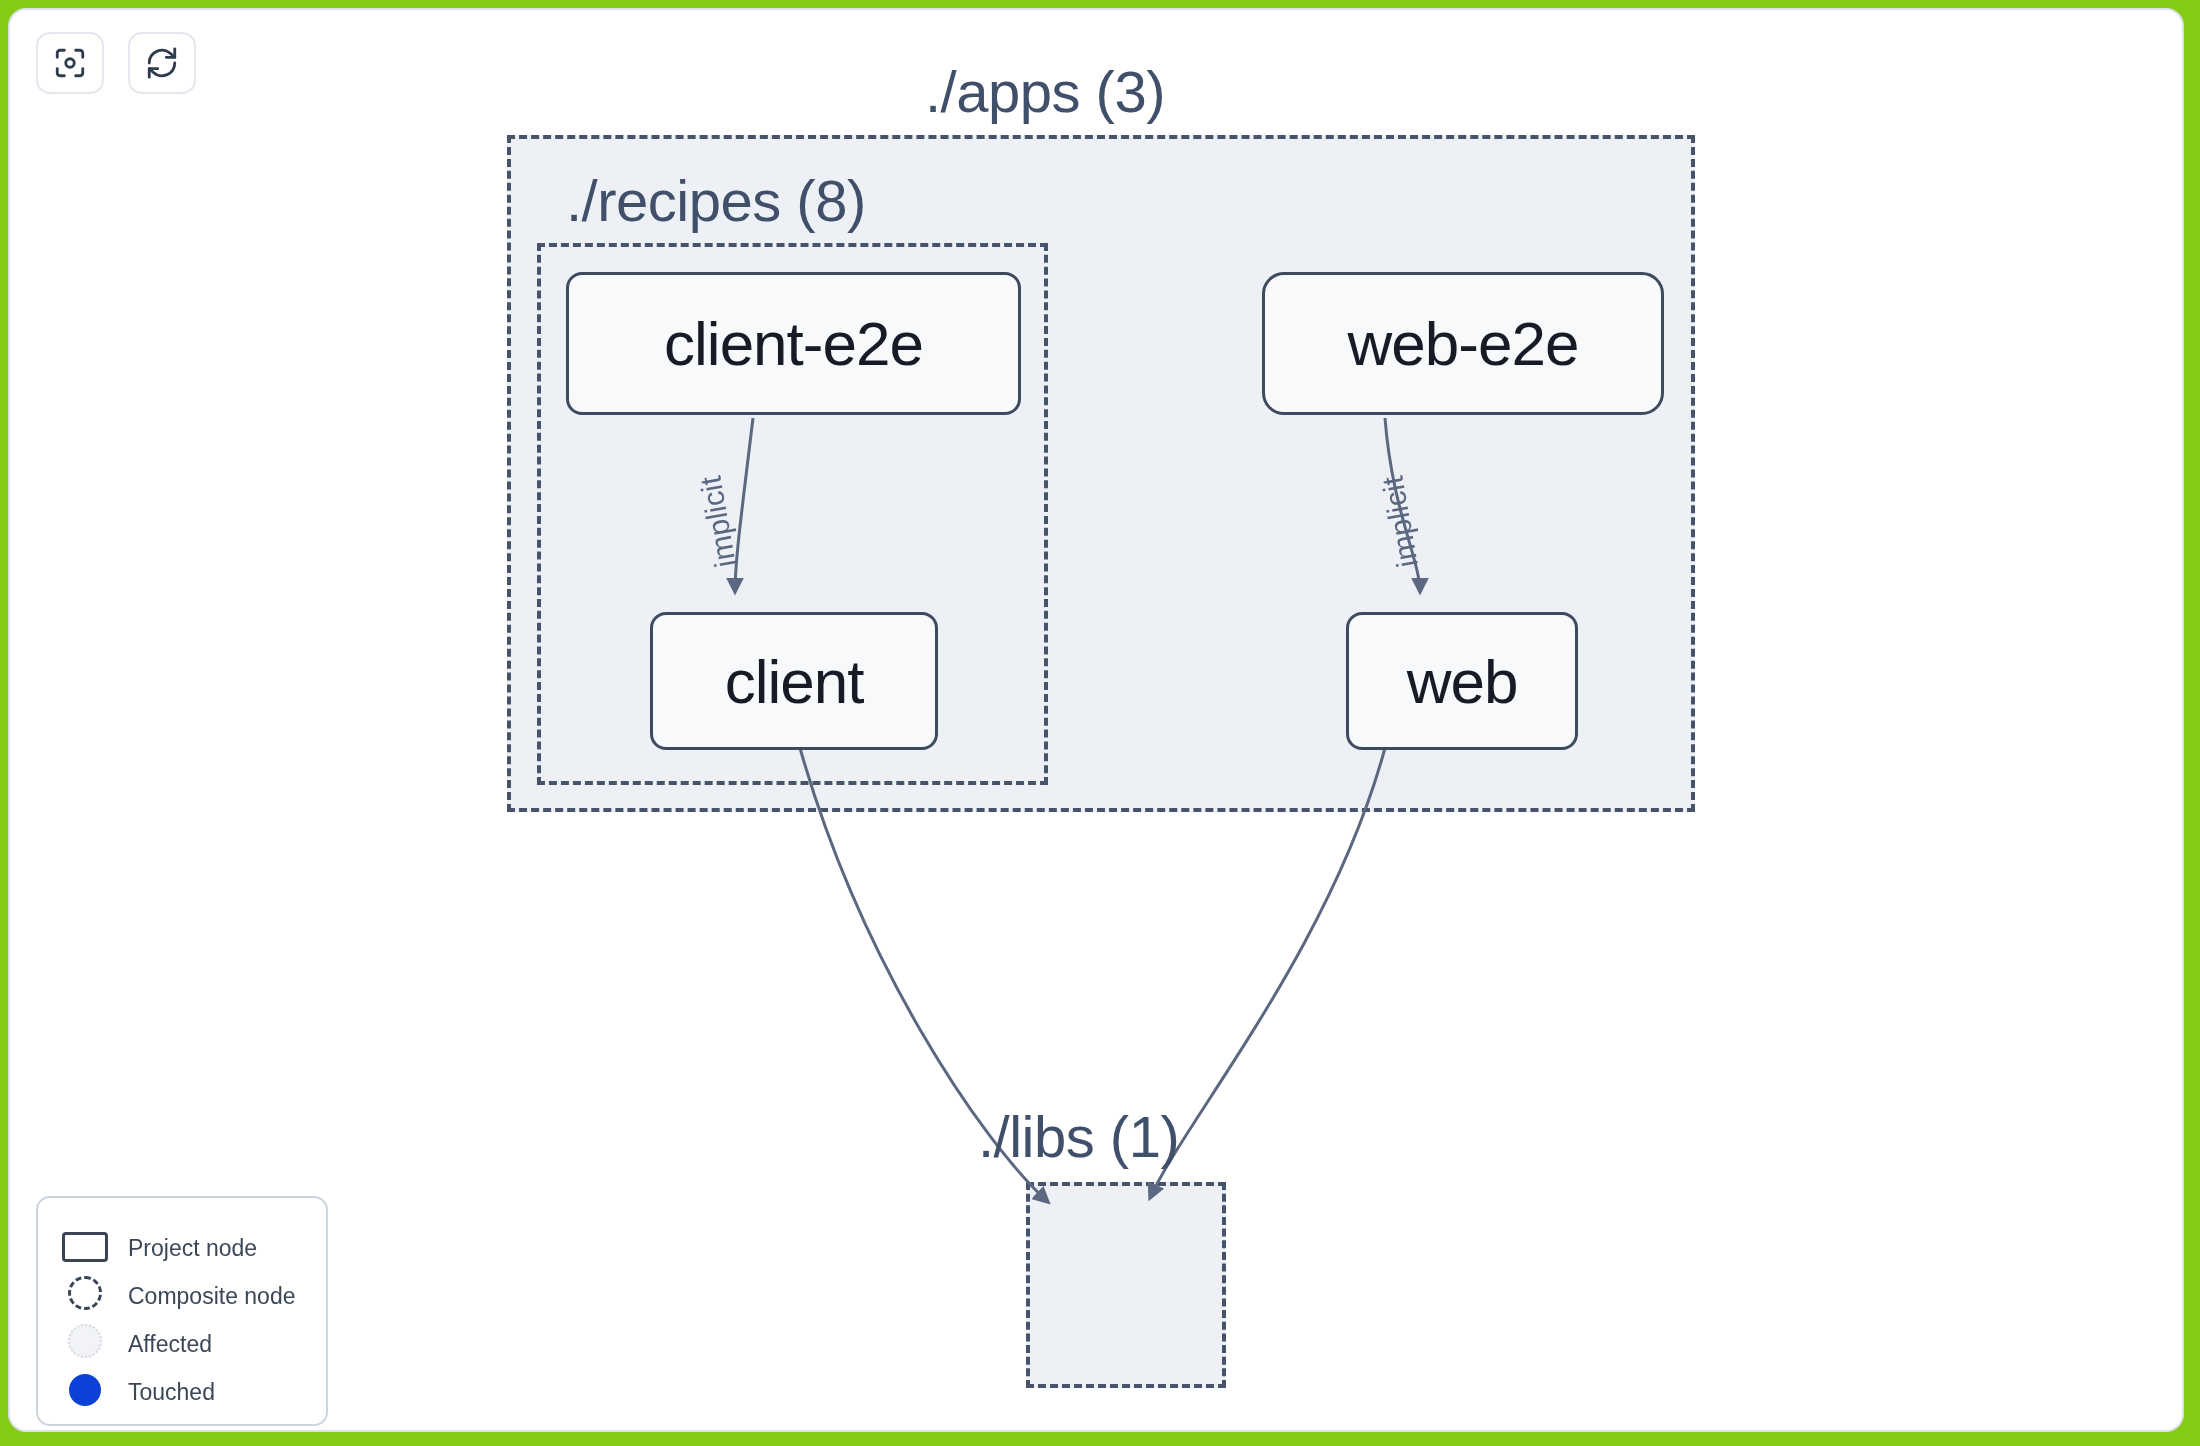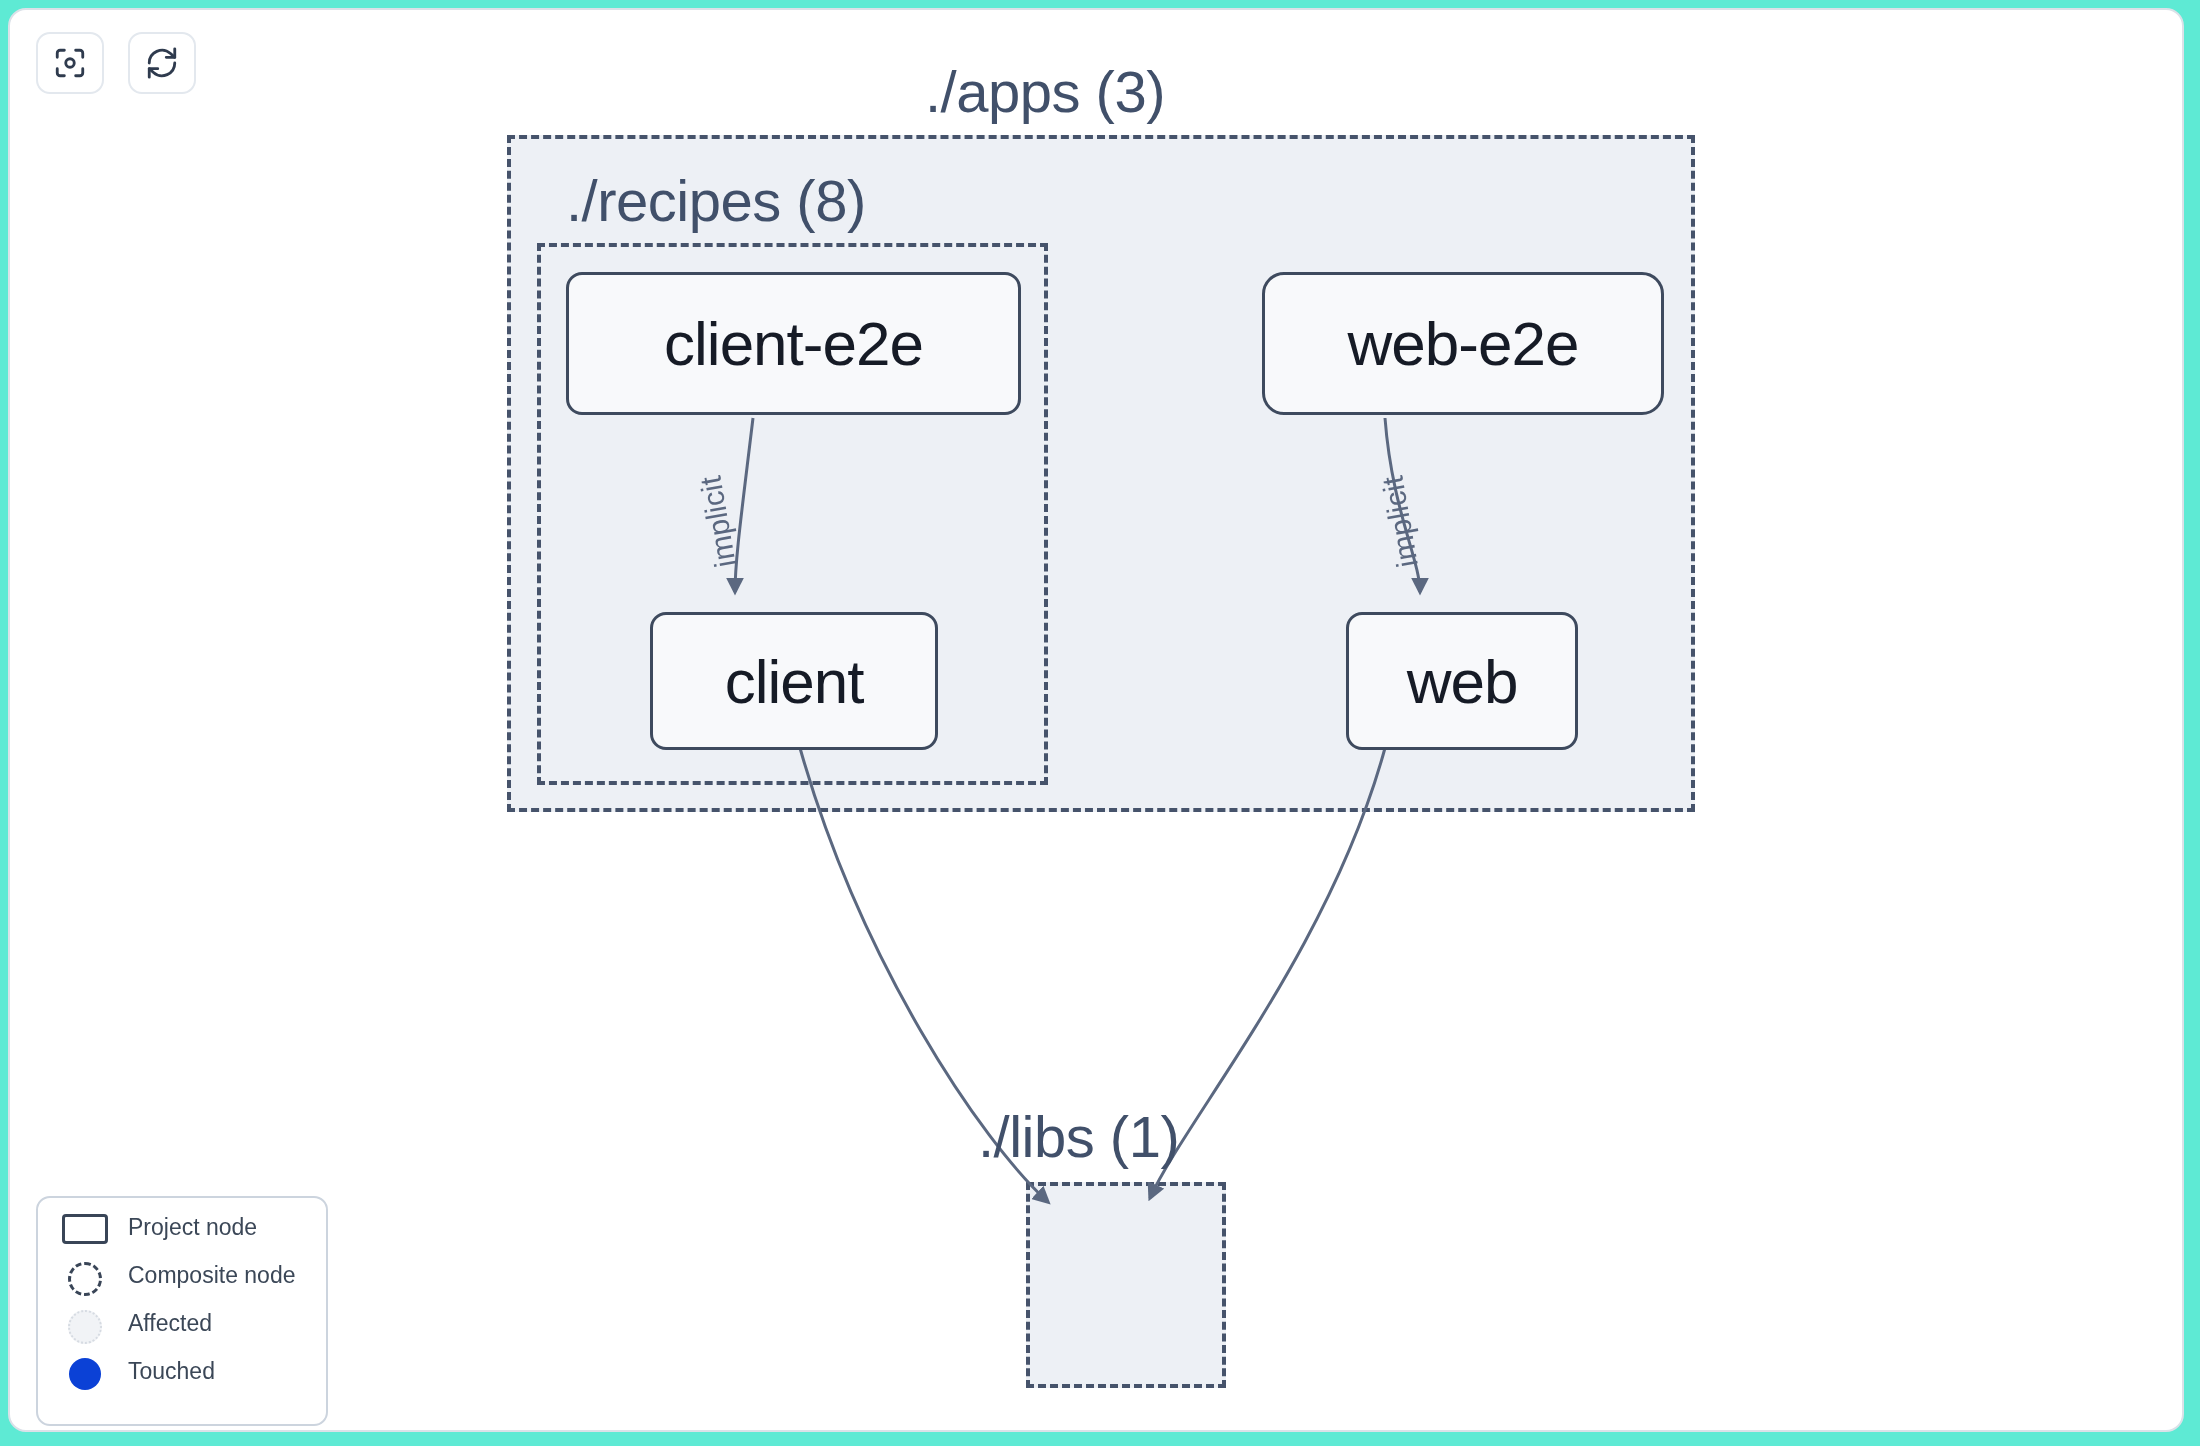--- a/index.html
+++ b/index.html
@@ -6,21 +6,21 @@
   html, body {
     margin: 0;
     padding: 0;
     background: #ffffff;
     font-family: "Liberation Sans", sans-serif;
   }
   #app {
     position: relative;
     width: 2200px;
     height: 1446px;
-    background: #5eead4;
+    background: #84cc16;
     overflow: hidden;
   }
 
   
   .canvas-frame {
     position: absolute;
     left: 8px;
     top: 8px;
     width: 2176px;
     height: 1424px;
@@ -123,21 +123,21 @@
     width: 292px;
     border: 2px solid #ccd4de;
     border-radius: 14px;
     background: #ffffff;
     padding: 16px 18px 18px 18px;
     box-sizing: border-box;
     z-index: 50;
   }
   .legend-row {
     display: flex;
-    align-items: flex-start;
+    align-items: flex-end;
     height: 48px;
   }
   .legend-swatch {
     width: 58px;
     flex: 0 0 58px;
     display: flex;
     align-items: center;
     justify-content: center;
   }
   .sw-rect {

